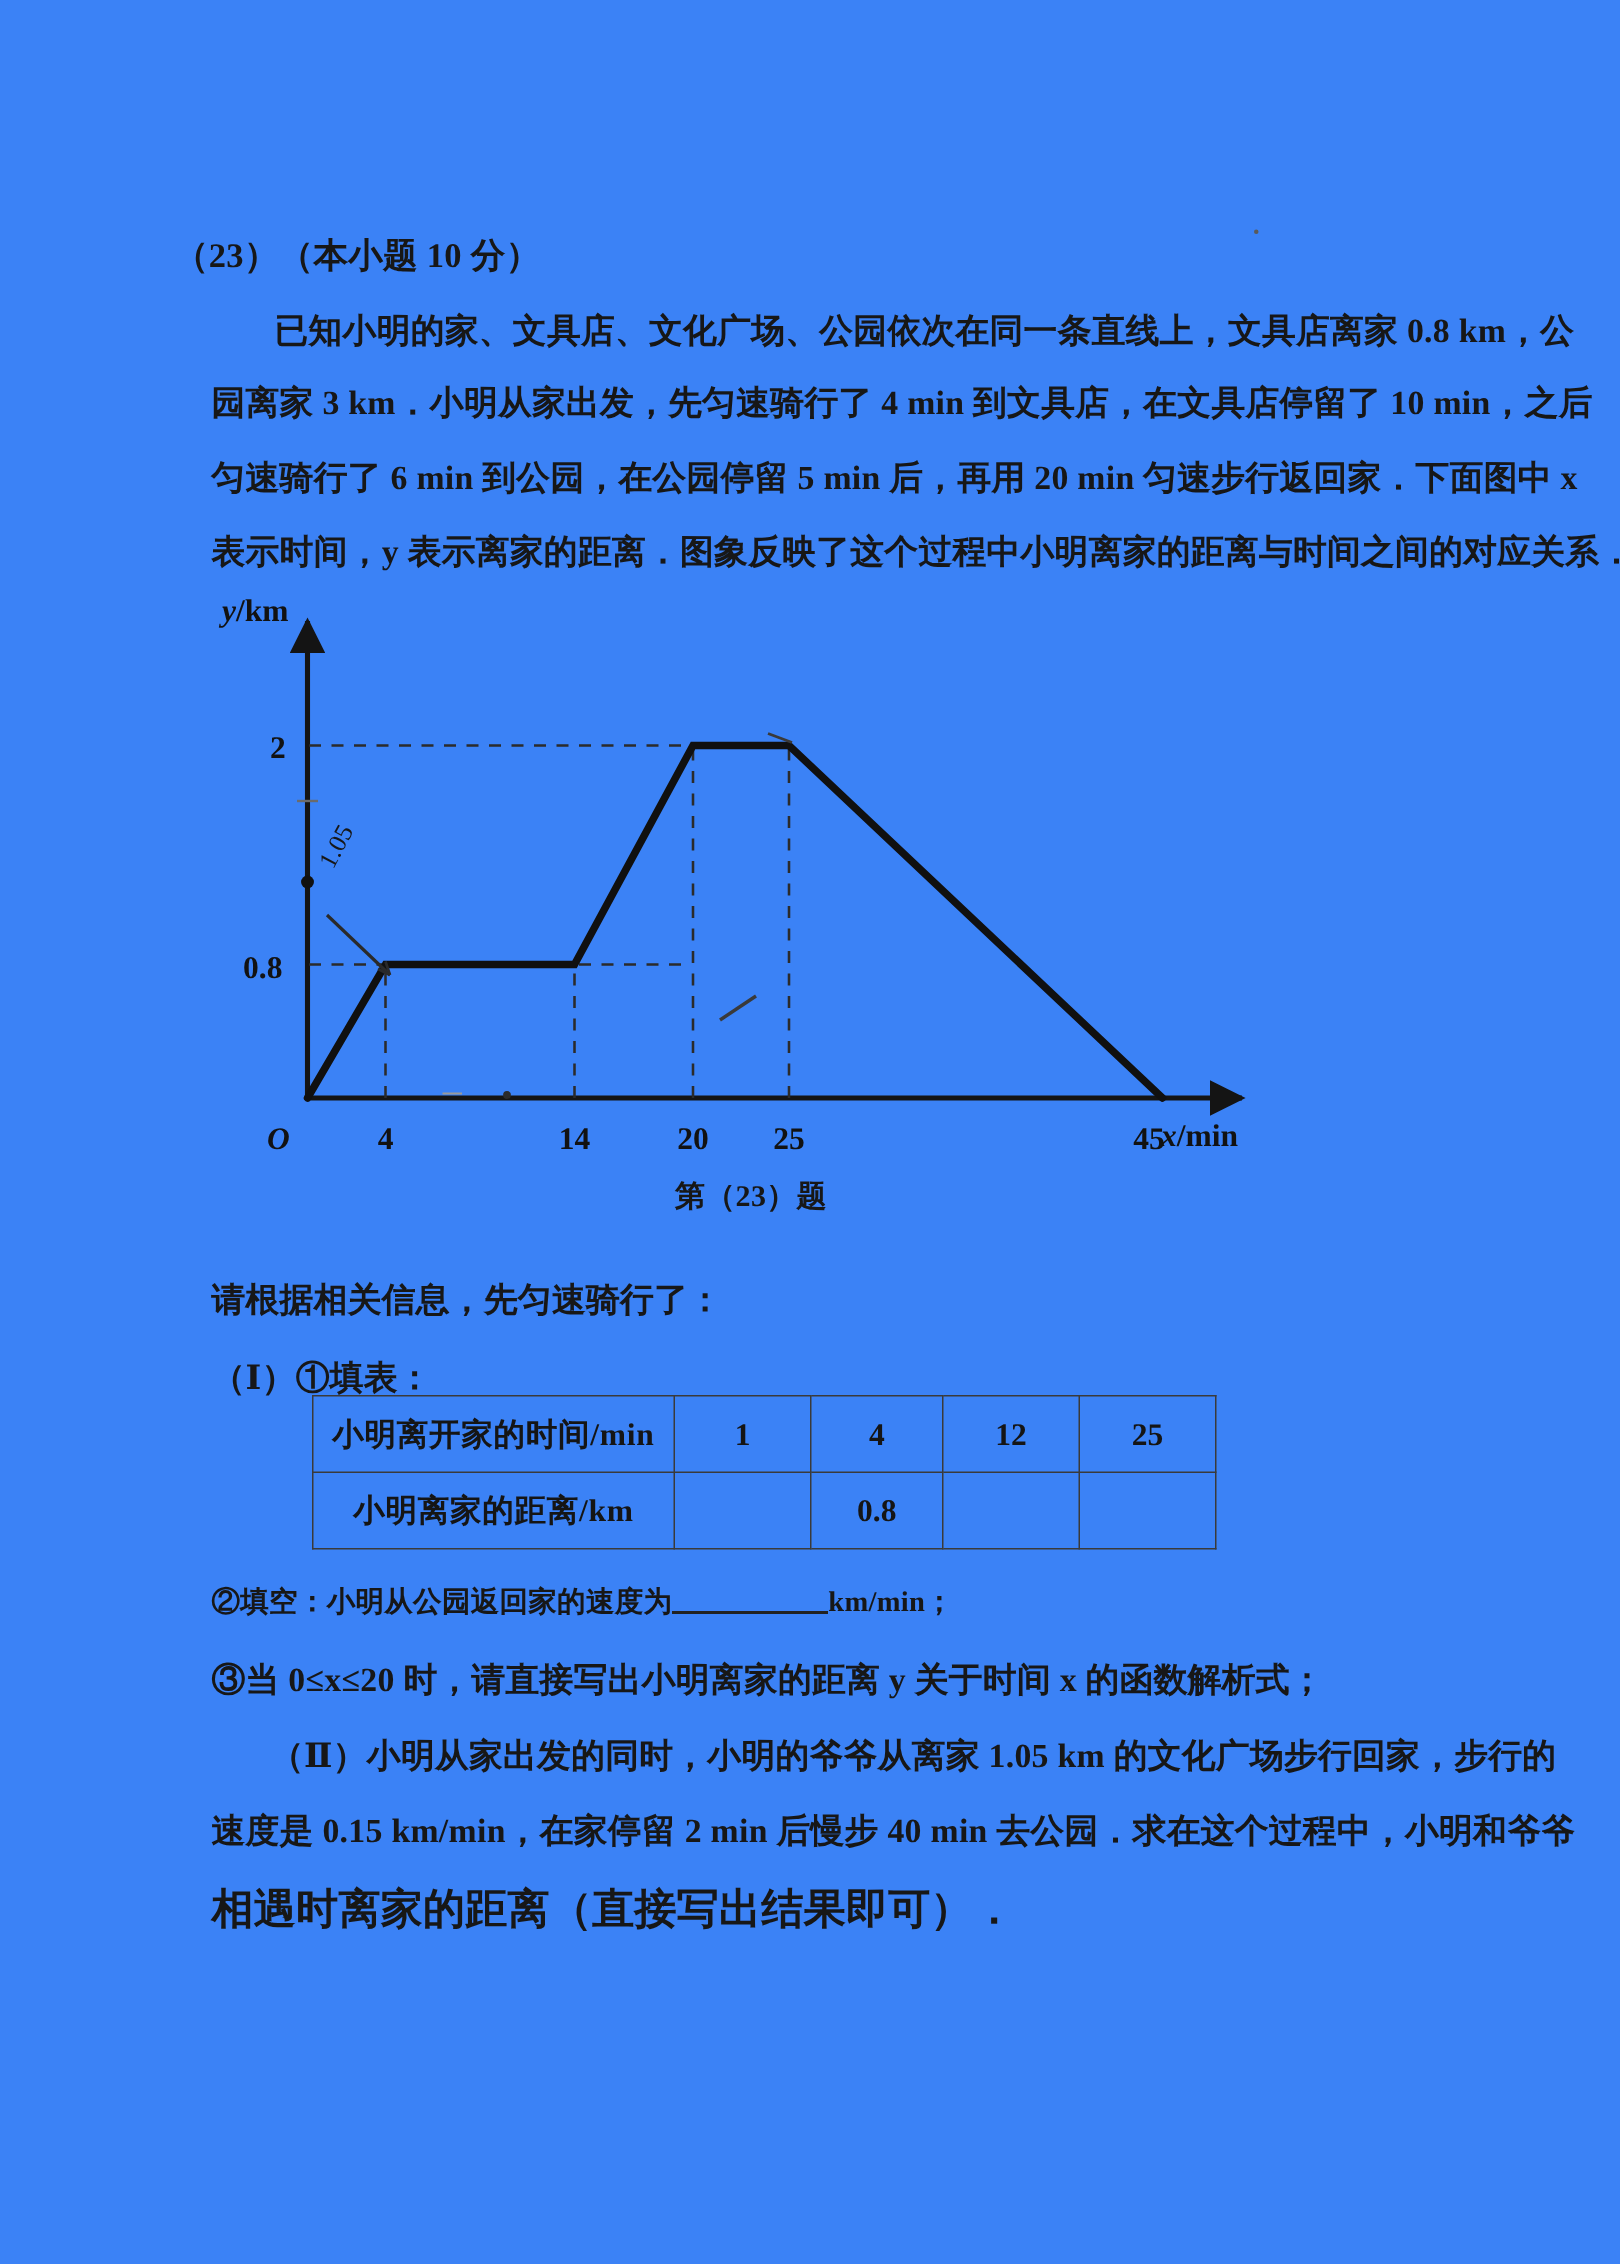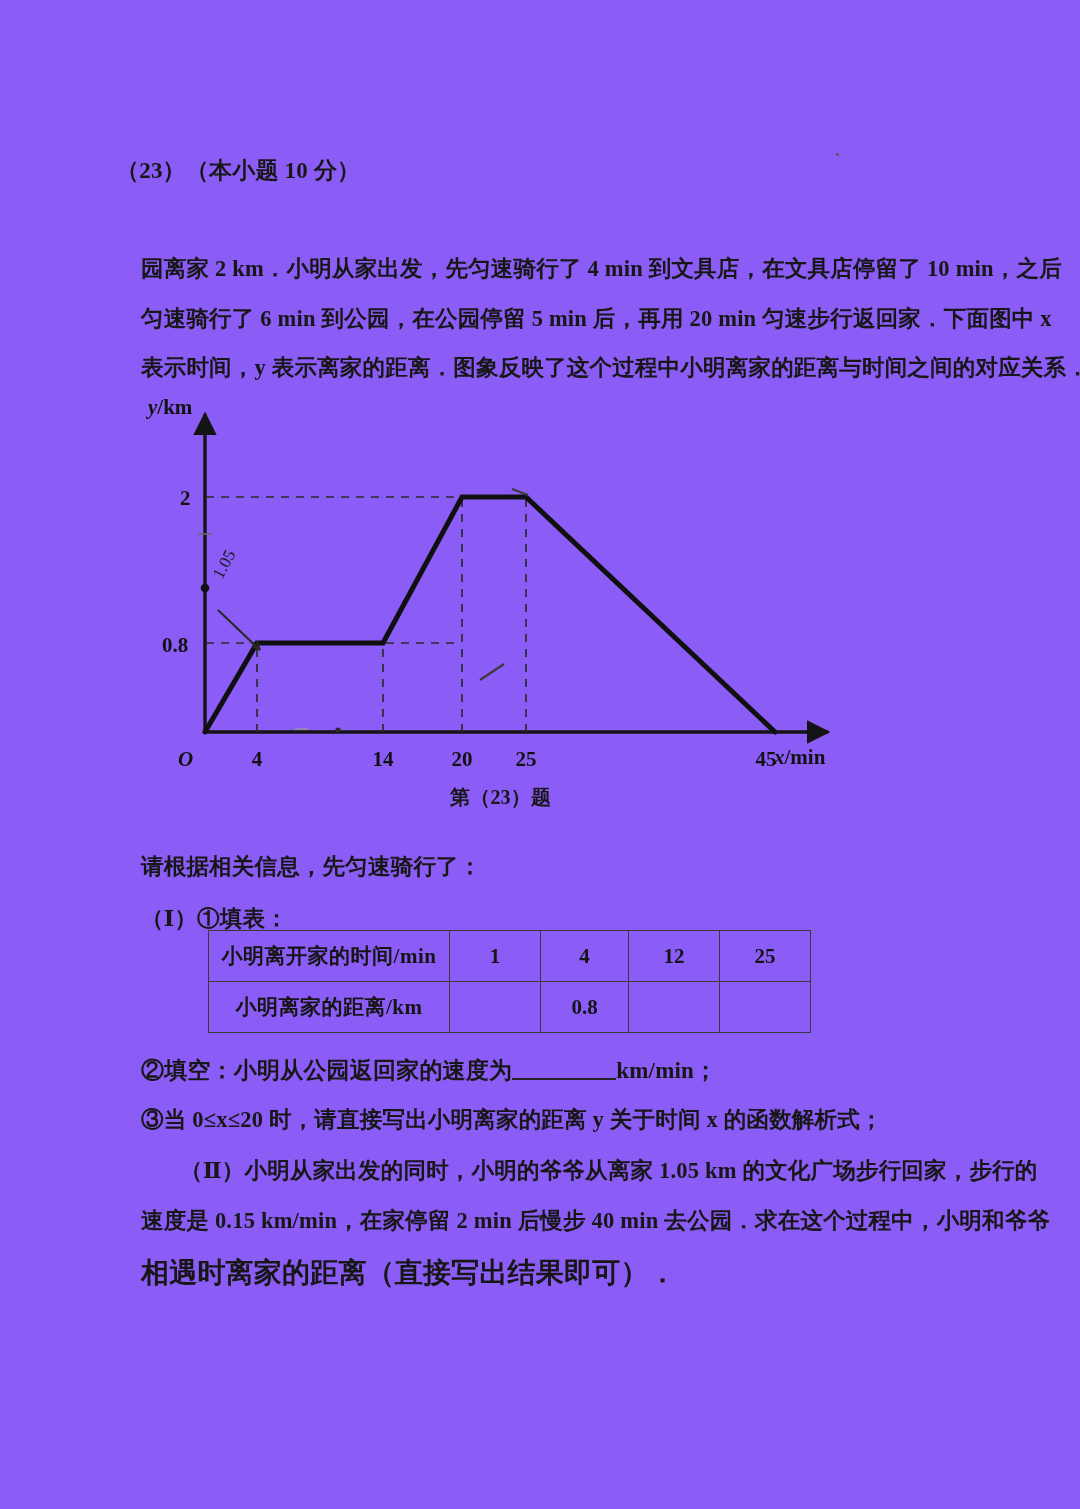--- a/index.html
+++ b/index.html
@@ -11,21 +11,21 @@
     width: 1080px;
     height: 1509px;
     position: relative;
     font-family: "Liberation Serif", "DejaVu Serif", serif;
     color: #131313;
     overflow: hidden;
   }
   .page {
     position: absolute;
     inset: 0;
-    background: #8b5cf6;
+    background: #3b82f6;
   }
   
   .tline {
     position: absolute;
     white-space: nowrap;
     font-weight: 700;
     color: #171717;
     letter-spacing: 0.2px;
   }
   .q-head {
@@ -39,21 +39,21 @@
   }
   .body-line.indent { left: 183px; }
 
   .stem1 { top: 205px; }
   .stem2 { top: 253px; }
   .stem3 { top: 303px; }
   .stem4 { top: 352px; }
 
   .prompt-line   { top: 851px; left: 141px; font-size: 22.5px; }
   .fill-table-ln { top: 903px; left: 141px; font-size: 22.5px; }
-  .q2-line       { top: 1055px; left: 141px; font-size: 23px; }
+  .q2-line       { top: 1055px; left: 141px; font-size: 19px; }
   .q3-line       { top: 1104px; left: 141px; font-size: 22.5px; }
   .p2-line1      { top: 1155px; left: 180px; font-size: 22.5px; }
   .p2-line2      { top: 1205px; left: 141px; font-size: 22.5px; }
   .p2-line3      { top: 1254px; left: 141px; font-size: 28px; }
 
   .fig-caption {
     left: 450px;
     top: 784px;
     font-size: 20px;
     font-weight: 700;
@@ -125,21 +125,22 @@
 </style>
 </head>
 <body>
 
 <div class="page">
 
   <div class="speck"></div>
 
   <div class="tline q-head">（23）（本小题 10 分）</div>
 
-  <div class="tline body-line stem2">园离家 2 km．小明从家出发，先匀速骑行了 4 min 到文具店，在文具店停留了 10 min，之后</div>
+  <div class="tline body-line indent stem1">已知小明的家、文具店、文化广场、公园依次在同一条直线上，文具店离家 0.8 km，公</div>
+  <div class="tline body-line stem2">园离家 3 km．小明从家出发，先匀速骑行了 4 min 到文具店，在文具店停留了 10 min，之后</div>
   <div class="tline body-line stem3">匀速骑行了 6 min 到公园，在公园停留 5 min 后，再用 20 min 匀速步行返回家．下面图中 x</div>
   <div class="tline body-line stem4">表示时间，y 表示离家的距离．图象反映了这个过程中小明离家的距离与时间之间的对应关系．</div>
 
   <div id="figure">
     <svg width="740" height="395" viewBox="0 0 740 395" xmlns="http://www.w3.org/2000/svg">
       <defs>
         <marker id="ah" viewBox="0 0 10 10" refX="9" refY="5" markerWidth="7" markerHeight="7" orient="auto-start-reverse">
           <path d="M0,0 L10,5 L0,10 z" fill="#141414"></path>
         </marker>
       </defs>

